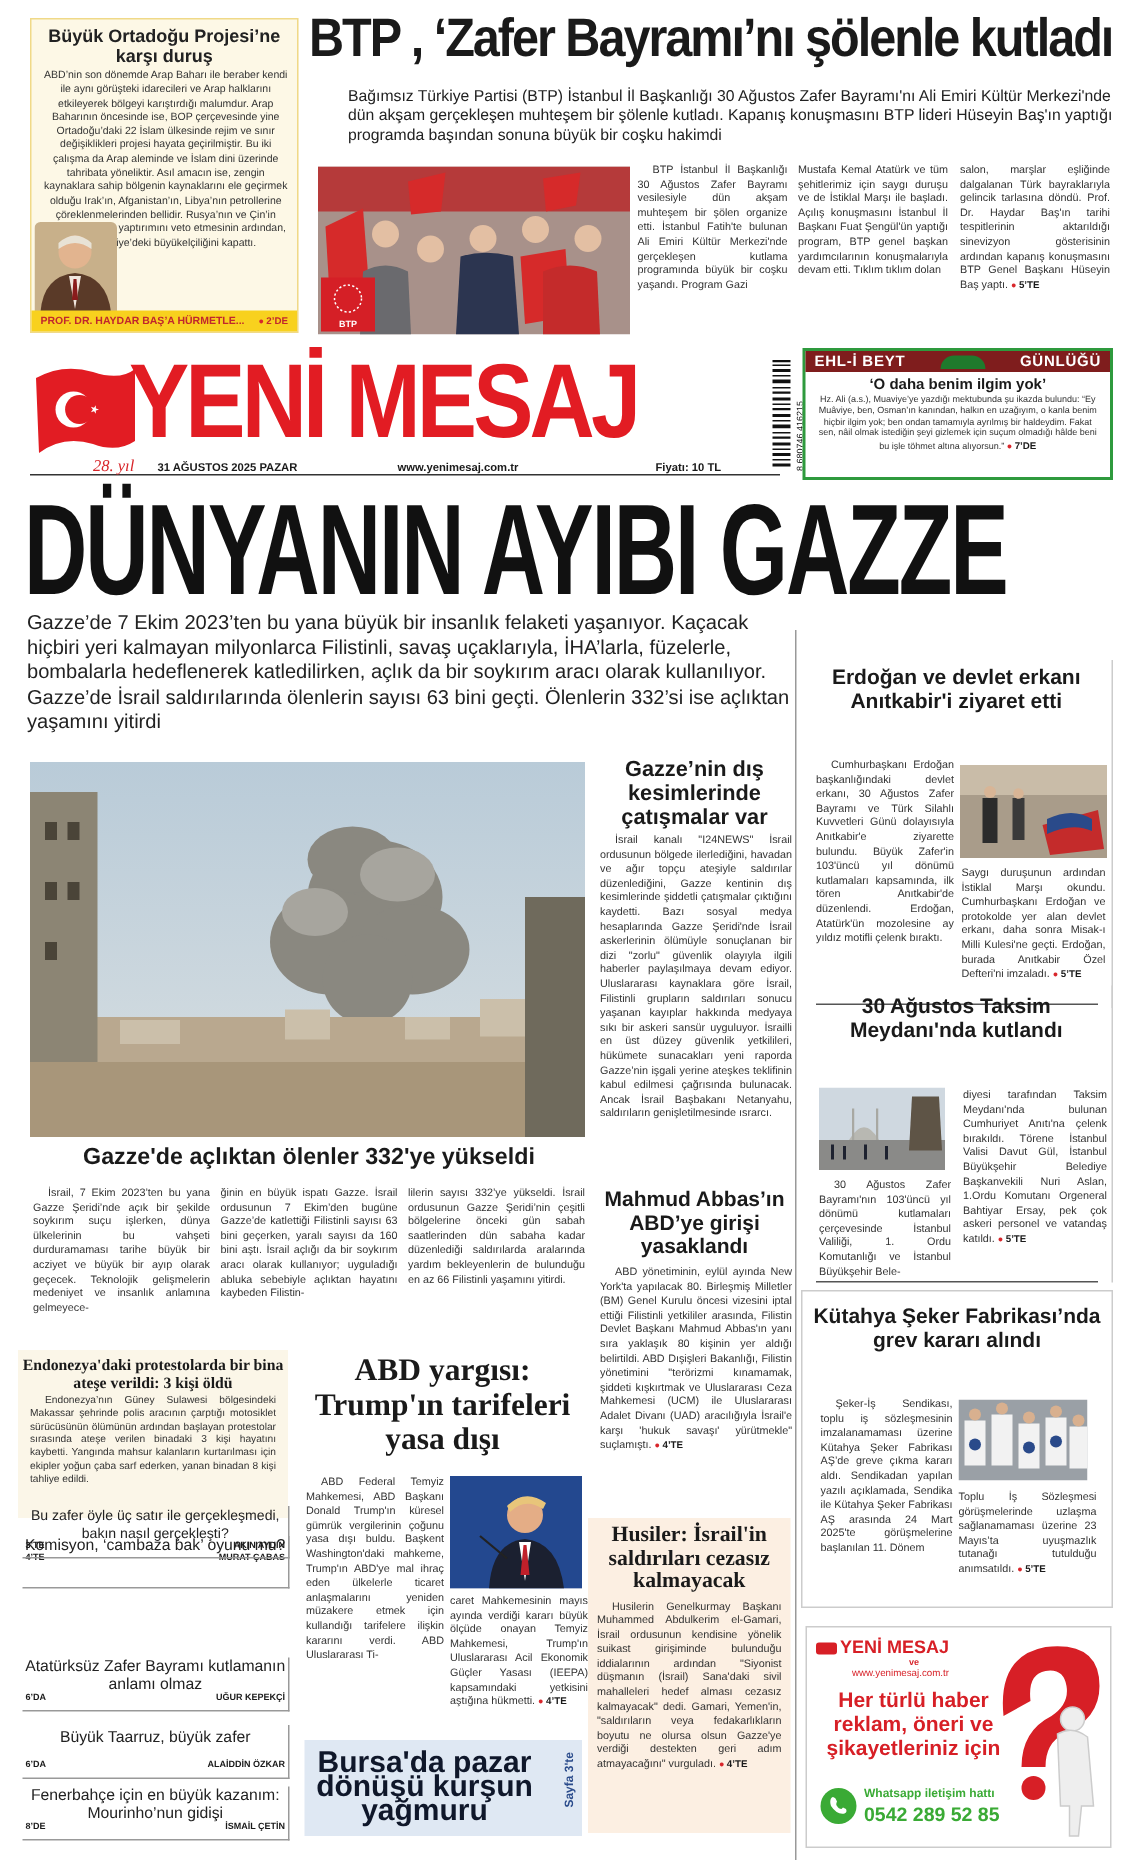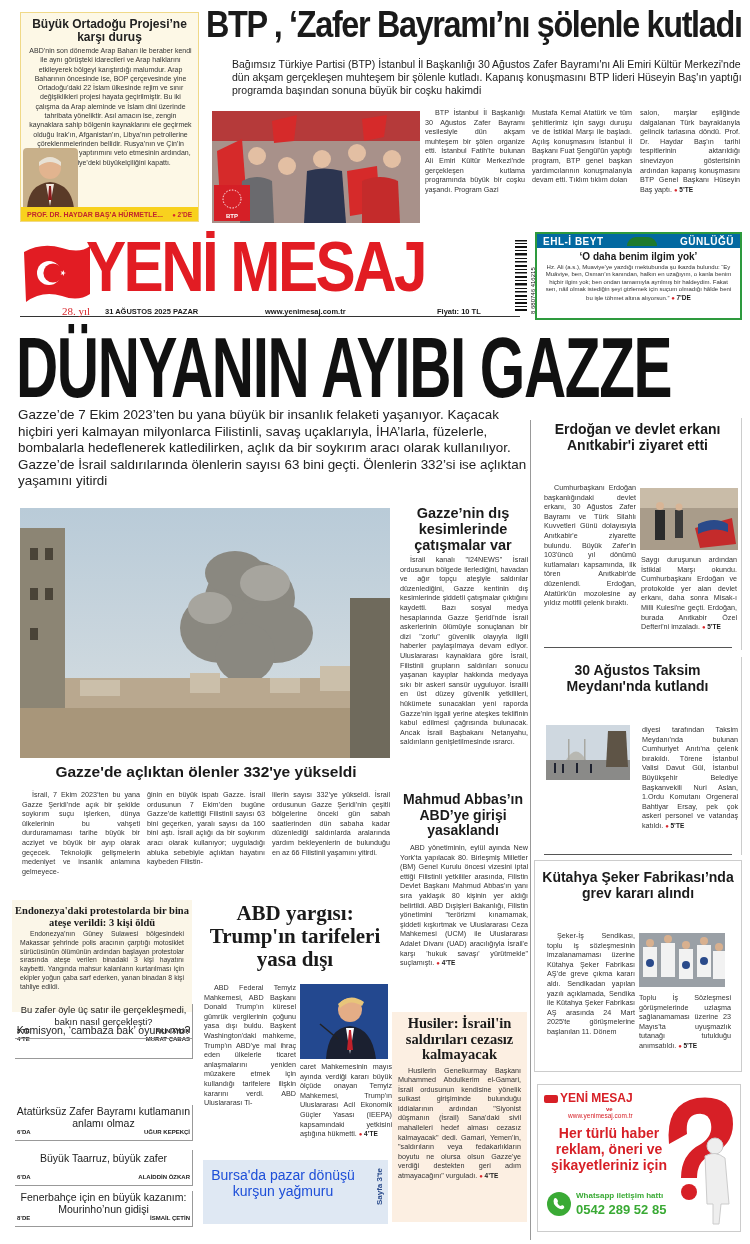--- a/index.html
+++ b/index.html
@@ -20,29 +20,29 @@
 #bop .portrait{position:absolute;left:2px;top:135px;width:55px;height:60px;border-radius:4px 4px 0 0}
 
 
 #btp-head{left:206px;top:5px;width:540px;height:40px;font-size:36px;line-height:40px;font-weight:bold;letter-spacing:-1.5px;white-space:nowrap;transform:scaleX(0.9);transform-origin:left top}
 #btp-sub{left:232px;top:58px;width:510px;font-size:10.5px;line-height:13px;color:#222}
 #btp-photo{left:212px;top:111px;width:208px;height:112px}
 .col3{top:108px;width:100px}
 #flag{left:22px;top:240px;width:70px;height:66px}
 #logo{left:86px;top:229px;font-size:70px;line-height:76px;font-weight:bold;color:#e21c23;letter-spacing:-3px;white-space:nowrap;transform:scaleX(0.86);transform-origin:left top}
 #mast-line{left:20px;top:316px;width:500px;height:1px;background:#333}
-#year{left:62px;top:305px;font-family:"Liberation Serif",serif;color:#d8262b;font-size:11px}
+#year{left:62px;top:305px;font-family:"Liberation Serif",serif;font-style:italic;color:#d8262b;font-size:11px}
 #date{left:105px;top:307px;font-size:7.5px;font-weight:bold}
 #web{left:265px;top:307px;font-size:7.5px;font-weight:bold}
 #price{left:437px;top:307px;font-size:7.5px;font-weight:bold}
 #barcode{left:513px;top:238px;width:28px;height:78px}
 
 
 #ehl{left:535px;top:232px;width:207px;height:88px;border:2px solid #2e9a3d;background:#fff}
-#ehl .bar{height:14px;background:#0369a1;color:#fff;font-size:10px;font-weight:bold;display:flex;justify-content:space-between;padding:0 6px;align-items:center;letter-spacing:0.5px}
+#ehl .bar{height:14px;background:#7f1d1d;color:#fff;font-size:10px;font-weight:bold;display:flex;justify-content:space-between;padding:0 6px;align-items:center;letter-spacing:0.5px}
 #ehl h3{font-size:10px;text-align:center;margin-top:3px}
 #ehl .txt{font-size:6px;line-height:7.4px;color:#333;text-align:center;padding:2px 6px}
 
 
 #main-head{left:16px;top:322px;width:760px;font-size:86px;line-height:90px;font-weight:bold;letter-spacing:-2px;white-space:nowrap;transform:scaleX(0.68);transform-origin:left top;color:#111}
 #main-sub{left:18px;top:407px;width:515px;font-size:13.4px;line-height:16.5px;color:#222}
 
 
 #gaza-photo{left:20px;top:508px;width:370px;height:250px}
 #gaza-caption{left:26px;top:763px;width:360px;font-size:15.5px;font-weight:bold;text-align:center;white-space:nowrap}
@@ -69,21 +69,21 @@
 .colw .t{font-size:10.5px;line-height:12px;text-align:center;color:#222}
 .colw .meta{display:flex;justify-content:space-between;font-size:6px;font-weight:bold;padding:0 2px}
 
 
 #abd-head{left:196px;top:902px;width:198px;font-family:"Liberation Serif",serif;font-size:21px;line-height:23px;font-weight:bold;text-align:center}
 #abd-b1{left:204px;top:983px;width:92px}
 #trump-photo{left:300px;top:984px;width:88px;height:75px}
 #abd-b2{left:300px;top:1062px;width:92px}
 
 #bursa{left:203px;top:1160px;width:185px;height:64px;background:#dfe8f3}
-#bursa .t{position:absolute;left:0;top:7px;width:160px;font-size:14px;line-height:16px;font-weight:normal;text-align:center;color:#1d4ed8}
+#bursa .t{position:absolute;left:0;top:7px;width:160px;font-size:20px;line-height:16px;font-weight:bold;text-align:center;color:#0f172a}
 #bursa .s{position:absolute;right:4px;top:8px;writing-mode:vertical-rl;transform:rotate(180deg);font-size:8px;font-weight:bold;color:#2b4c8c}
 
 #husi{left:392px;top:1012px;width:135px;height:210px;background:#fcefe2}
 #husi h4{font-family:"Liberation Serif",serif;font-size:14.5px;line-height:15.5px;text-align:center;margin-top:4px}
 #husi .body-txt{padding:3px 6px}
 
 #ad{left:537px;top:1084px;width:204px;height:148px;border:1px solid #ccc;background:#fff}
 </style>
 </head>
 <body>
@@ -235,21 +235,21 @@
 <div id="dis-head" class="abs">Gazze’nin dış kesimlerinde çatışmalar var</div>
 <div id="dis-body" class="abs body-txt">
     <p>İsrail kanalı "I24NEWS" İsrail ordusunun bölgede ilerlediğini, havadan ve ağır topçu ateşiyle saldırılar düzenlediğini, Gazze kentinin dış kesimlerinde şiddetli çatışmalar çıktığını kaydetti. Bazı sosyal medya hesaplarında Gazze Şeridi'nde İsrail askerlerinin ölümüyle sonuçlanan bir dizi "zorlu" güvenlik olayıyla ilgili haberler paylaşılmaya devam ediyor. Uluslararası kaynaklara göre İsrail, Filistinli grupların saldırıları sonucu yaşanan kayıplar hakkında medyaya sıkı bir askeri sansür uyguluyor. İsrailli en üst düzey güvenlik yetkilileri, hükümete sunacakları yeni raporda Gazze’nin işgali yerine ateşkes teklifinin kabul edilmesi çağrısında bulunacak. Ancak İsrail Başbakanı Netanyahu, saldırıların genişletilmesinde ısrarcı.</p>
   </div>
 <div id="abbas-head" class="abs">Mahmud Abbas’ın ABD’ye girişi yasaklandı</div>
 <div id="abbas-body" class="abs body-txt">
     <p><span>ABD yönetiminin, eylül ayında New York'ta yapılacak 80. Birleşmiş Milletler (BM) Genel Kurulu öncesi vizesini iptal ettiği Filistinli yetkililer arasında, Filistin Devlet Başkanı Mahmud Abbas'ın yanı sıra yaklaşık 80 kişinin yer aldığı belirtildi. ABD Dışişleri Bakanlığı, Filistin yönetimini "terörizmi kınamamak, şiddeti kışkırtmak ve Uluslararası Ceza Mahkemesi (UCM) ile Uluslararası Adalet Divanı (UAD) aracılığıyla İsrail'e karşı 'hukuk savaşı' yürütmekle" suçlamıştı.</span> <span class="ref">4’TE</span></p>
   </div>
 
 <div class="abs vline" style="top:420px;height:820px"></div>
-<div class="abs rbox" style="top:418px;height:232px;border:none;border-right:1px solid #ccc">
+<div class="abs rbox" style="top:440px;height:232px;border:none;border-right:1px solid #ccc">
   <div class="rhead" style="margin-top:3px">Erdoğan ve devlet erkanı Anıtkabir'i ziyaret etti</div>
   <div class="abs body-txt" style="left:10px;top:65px;width:92px">
       <p>Cumhurbaşkanı Erdoğan başkanlığındaki devlet erkanı, 30 Ağustos Zafer Bayramı ve Türk Silahlı Kuvvetleri Günü dolayısıyla Anıtkabir'e ziyarette bulundu. Büyük Zafer'in 103'üncü yıl dönümü kutlamaları kapsamında, ilk tören Anıtkabir'de düzenlendi. Erdoğan, Atatürk'ün mozolesine ay yıldız motifli çelenk bıraktı.</p>
     </div>
   <svg class="abs" style="left:106px;top:70px;width:98px;height:62px" viewBox="0 0 98 62">
     <rect width="98" height="62" fill="#a99c8a"></rect>
       <rect x="0" y="0" width="98" height="20" fill="#c9bca8"></rect>
     <rect x="15" y="22" width="10" height="30" fill="#2b2b2b"></rect>
       <circle cx="20" cy="18" r="4" fill="#d8b596"></circle>
     <rect x="35" y="22" width="8" height="28" fill="#3a3a3a"></rect>
@@ -270,20 +270,23 @@
       <rect x="22" y="14" width="1.5" height="21" fill="#a8a8a2"></rect>
       <rect x="38" y="14" width="1.5" height="21" fill="#a8a8a2"></rect>
     <path d="M62 6 L80 6 L82 42 L60 42Z" fill="#5e5446"></path>
     <g fill="#1e2230">
         <rect x="8" y="38" width="2" height="10"></rect>
         <rect x="16" y="39" width="2" height="9"></rect>
         <rect x="30" y="38" width="2" height="10"></rect>
         <rect x="44" y="39" width="2" height="9"></rect>
       </g>
   </svg>
+  <div class="abs body-txt" style="left:12px;top:128px;width:88px">
+      <p>30 Ağustos Zafer Bayramı'nın 103'üncü yıl dönümü kutlamaları çerçevesinde İstanbul Valiliği, 1. Ordu Komutanlığı ve İstanbul Büyükşehir Bele-</p>
+    </div>
   <div class="abs body-txt" style="left:108px;top:68px;width:96px"><span>diyesi tarafından Taksim Meydanı'nda bulunan Cumhuriyet Anıtı'na çelenk bırakıldı. Törene İstanbul Valisi Davut Gül, İstanbul Büyükşehir Belediye Başkanvekili Nuri Aslan, 1.Ordu Komutanı Orgeneral Bahtiyar Ersay, pek çok askeri personel ve vatandaş katıldı.</span> <span class="ref">5’TE</span></div>
   <div class="abs" style="left:10px;top:197px;width:188px;height:1px;background:#555"></div>
 </div>
 
 <div class="abs rbox" style="top:860px;height:212px;border:1px solid #ccc">
   <div class="rhead" style="margin-top:8px">Kütahya Şeker Fabrikası’nda grev kararı alındı</div>
   <div class="abs body-txt" style="left:12px;top:70px;width:88px">
       <p>Şeker-İş Sendikası, toplu iş sözleşmesinin imzalanamaması üzerine Kütahya Şeker Fabrikası AŞ’de greve çıkma kararı aldı. Sendikadan yapılan yazılı açıklamada, Sendika ile Kütahya Şeker Fabrikası AŞ arasında 24 Mart 2025'te görüşmelerine başlanılan 11. Dönem</p>
     </div>
   <svg class="abs" style="left:104px;top:72px;width:86px;height:54px" viewBox="0 0 86 54">

